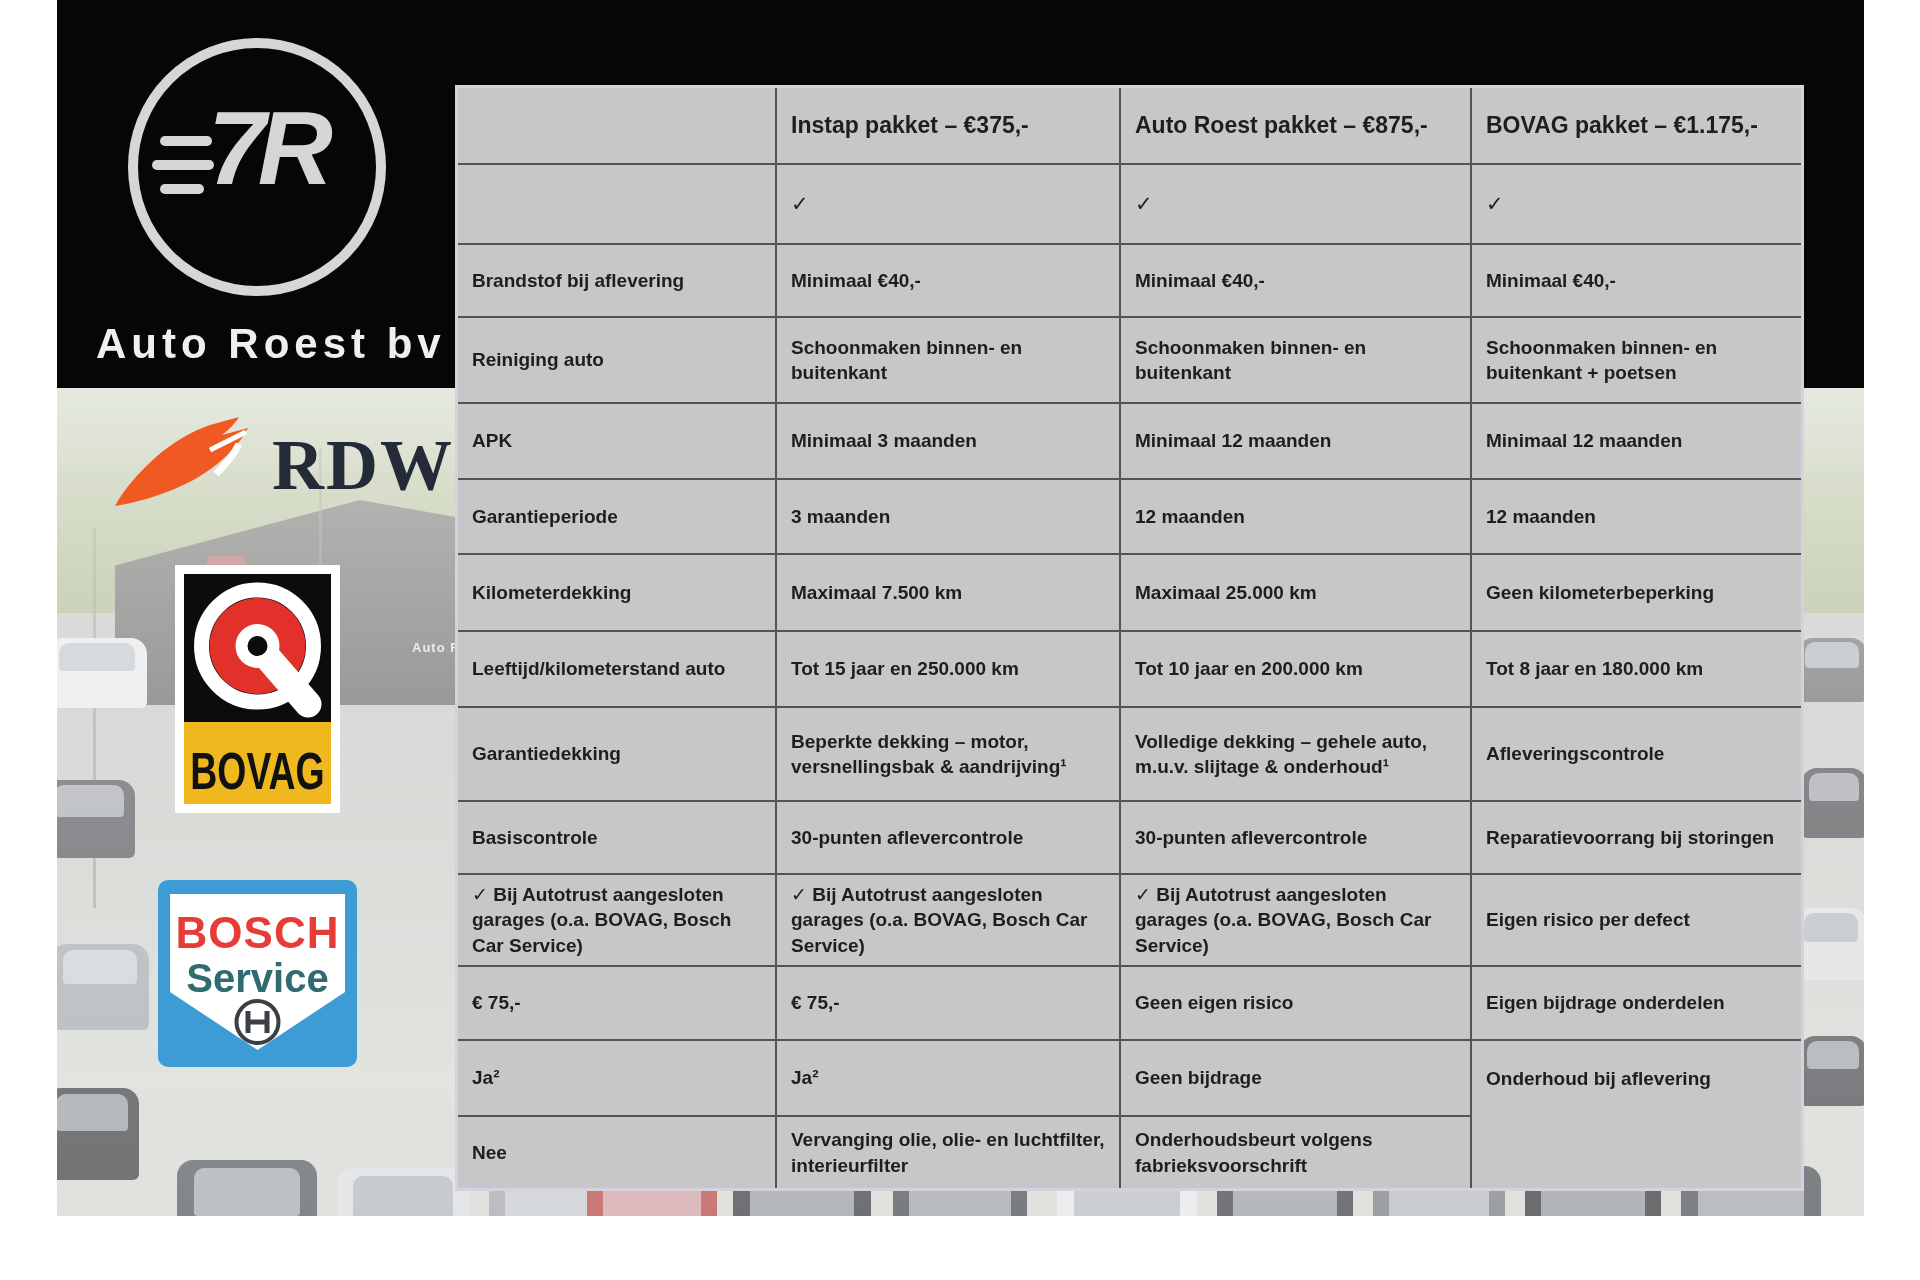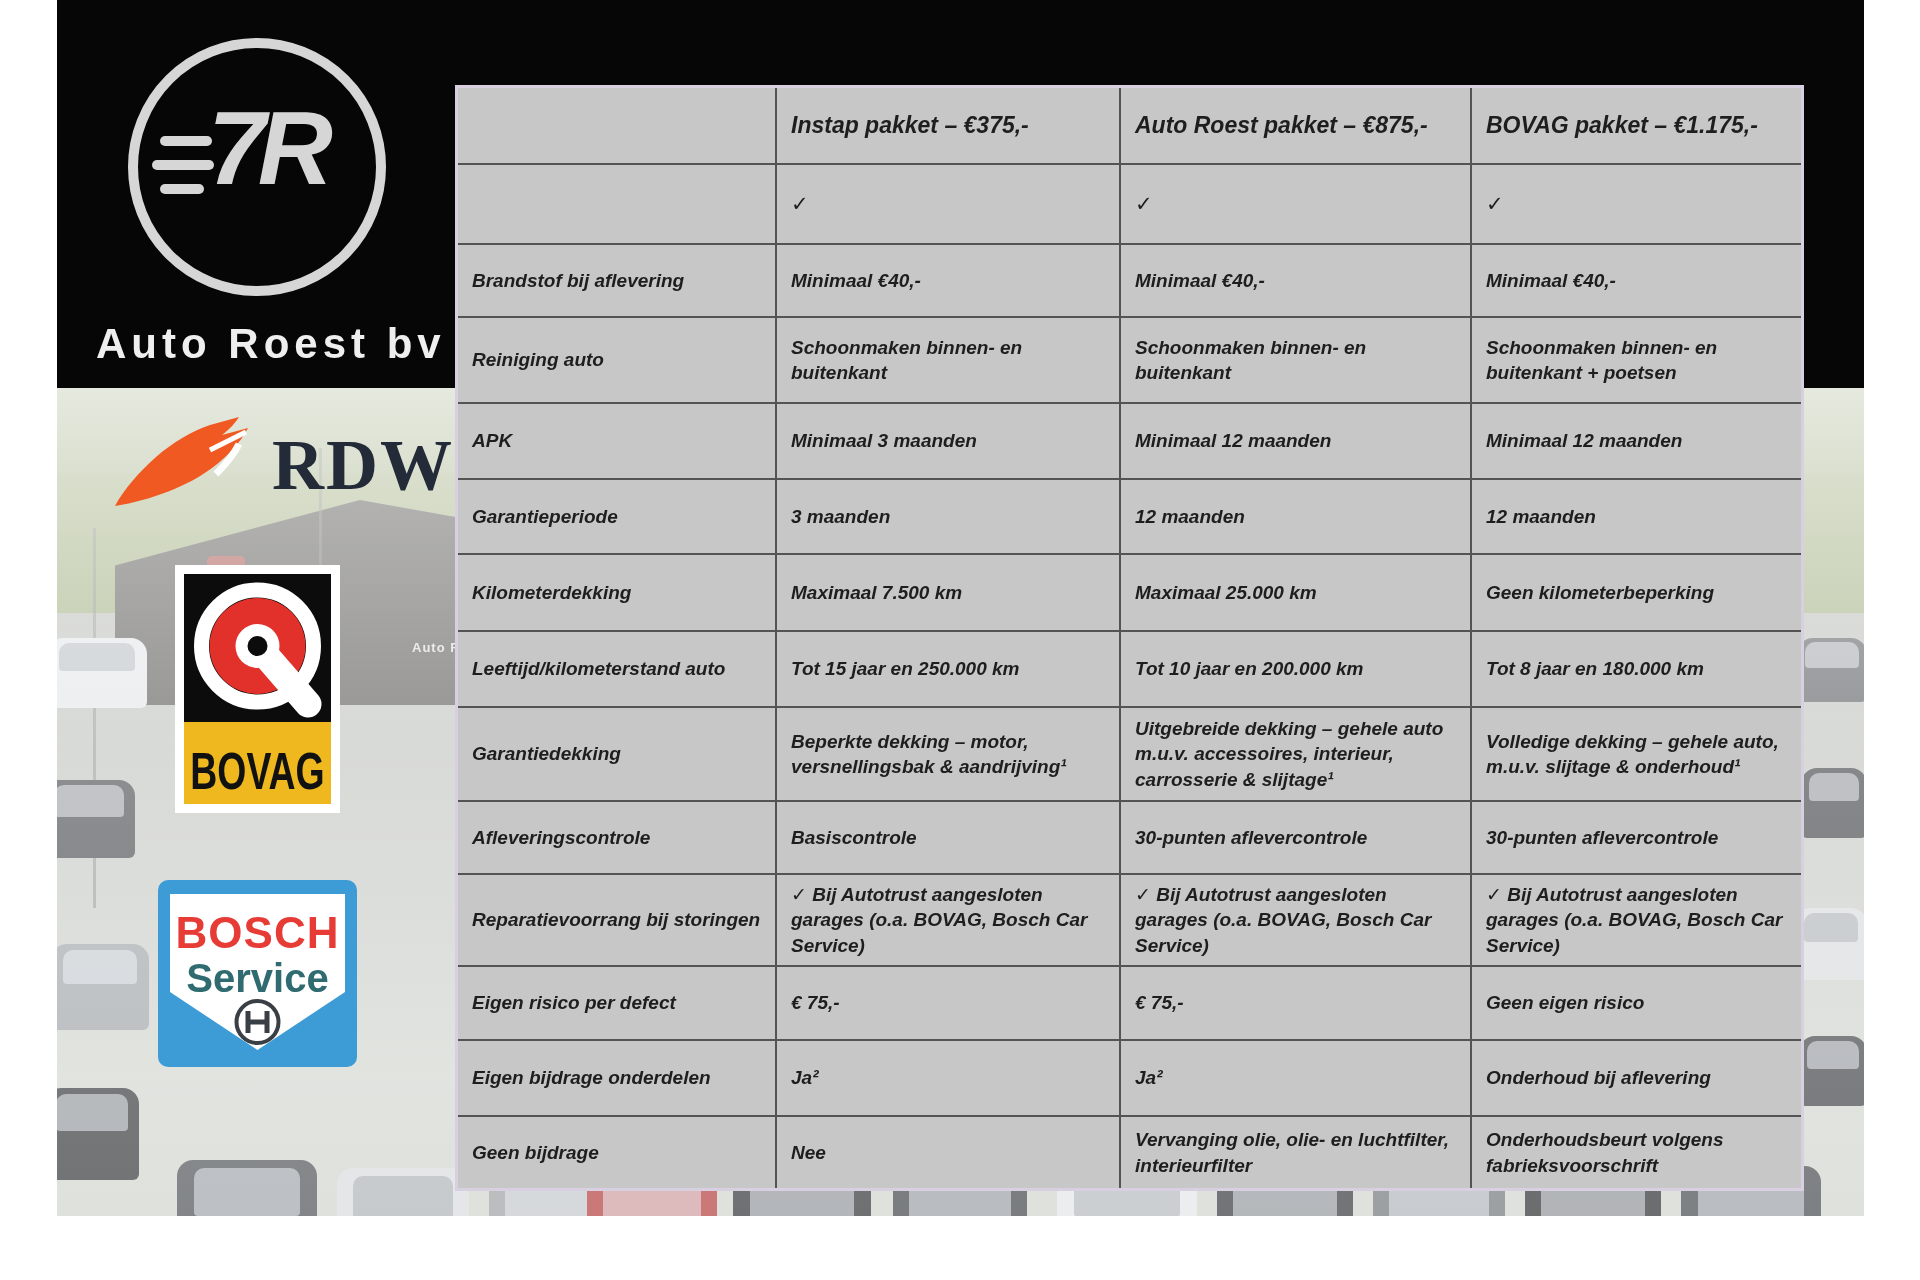--- a/index.html
+++ b/index.html
@@ -49,21 +49,21 @@
   .bosch{position:absolute;left:158px;top:880px;}
 
   
   .pkg-table{position:absolute;left:455px;top:85px;display:grid;
              grid-template-columns:319px 344px 351px 329px;
              grid-template-rows:77px 80px 73px 86px 76px 75px 77px 76px 94px 73px 92px 74px 76px 71px;
              border:3px solid var(--outer-border);background:var(--cell-gray);}
   .cell{box-sizing:border-box;background:var(--cell-gray);color:var(--text-dark);
         border-right:2px solid var(--grid-line);border-bottom:2px solid var(--grid-line);
         display:flex;align-items:center;padding:6px 10px 6px 14px;
-        font-weight:bold;font-size:19px;line-height:1.32;font-style:italic;}
+        font-weight:bold;font-size:19px;line-height:1.32;}
   .cell:nth-child(4n){border-right:none;}
   .cell:nth-last-child(-n+4){border-bottom:none;}
   .cell.hdr{font-size:23px;}
   .cell.chk{font-size:21px;}
 </style>
 </head>
 <body>
 
 <div id="stage">
 
@@ -186,42 +186,41 @@
     <div class="cell val">Maximaal 25.000 km</div>
     <div class="cell val">Geen kilometerbeperking</div>
 
     <div class="cell lbl">Leeftijd/kilometerstand auto</div>
     <div class="cell val">Tot 15 jaar en 250.000 km</div>
     <div class="cell val">Tot 10 jaar en 200.000 km</div>
     <div class="cell val">Tot 8 jaar en 180.000 km</div>
 
     <div class="cell lbl">Garantiedekking</div>
     <div class="cell val">Beperkte dekking – motor, versnellingsbak &amp; aandrijving¹</div>
-    <div class="cell val">Uitgebreide dekking – gehele auto m.u.v. accessoires, interieur, carrosserie &amp; slijtage¹</div>
     <div class="cell val">Volledige dekking – gehele auto, m.u.v. slijtage &amp; onderhoud¹</div>
 
     <div class="cell lbl">Afleveringscontrole</div>
     <div class="cell val">Basiscontrole</div>
     <div class="cell val">30-punten aflevercontrole</div>
     <div class="cell val">30-punten aflevercontrole</div>
 
     <div class="cell lbl">Reparatievoorrang bij storingen</div>
     <div class="cell val">✓ Bij Autotrust aangesloten garages (o.a. BOVAG, Bosch Car Service)</div>
     <div class="cell val">✓ Bij Autotrust aangesloten garages (o.a. BOVAG, Bosch Car Service)</div>
     <div class="cell val">✓ Bij Autotrust aangesloten garages (o.a. BOVAG, Bosch Car Service)</div>
 
     <div class="cell lbl">Eigen risico per defect</div>
     <div class="cell val">€ 75,-</div>
     <div class="cell val">€ 75,-</div>
     <div class="cell val">Geen eigen risico</div>
 
     <div class="cell lbl">Eigen bijdrage onderdelen</div>
     <div class="cell val">Ja²</div>
     <div class="cell val">Ja²</div>
+    <div class="cell val">Geen bijdrage</div>
+
     <div class="cell lbl">Onderhoud bij aflevering</div>
-
-    <div class="cell val">Geen bijdrage</div>
     <div class="cell val">Nee</div>
     <div class="cell val">Vervanging olie, olie- en luchtfilter, interieurfilter</div>
     <div class="cell val">Onderhoudsbeurt volgens fabrieksvoorschrift</div>
   </div>
 
 </div>
 
 </body></html>

